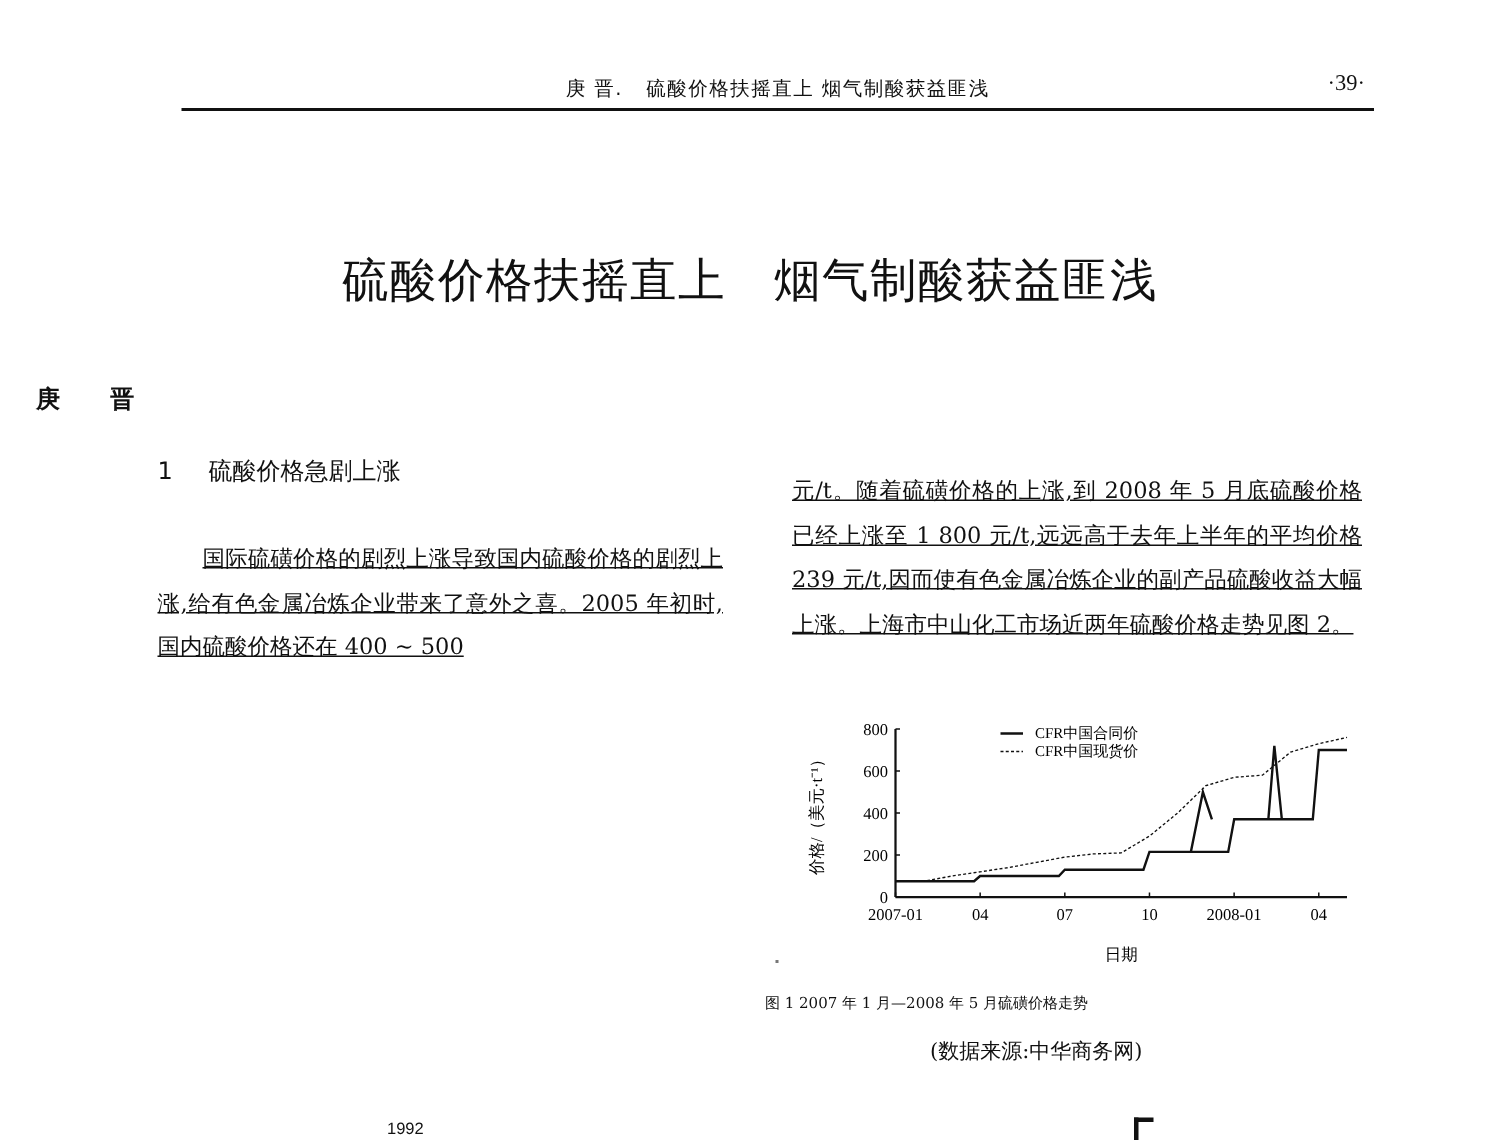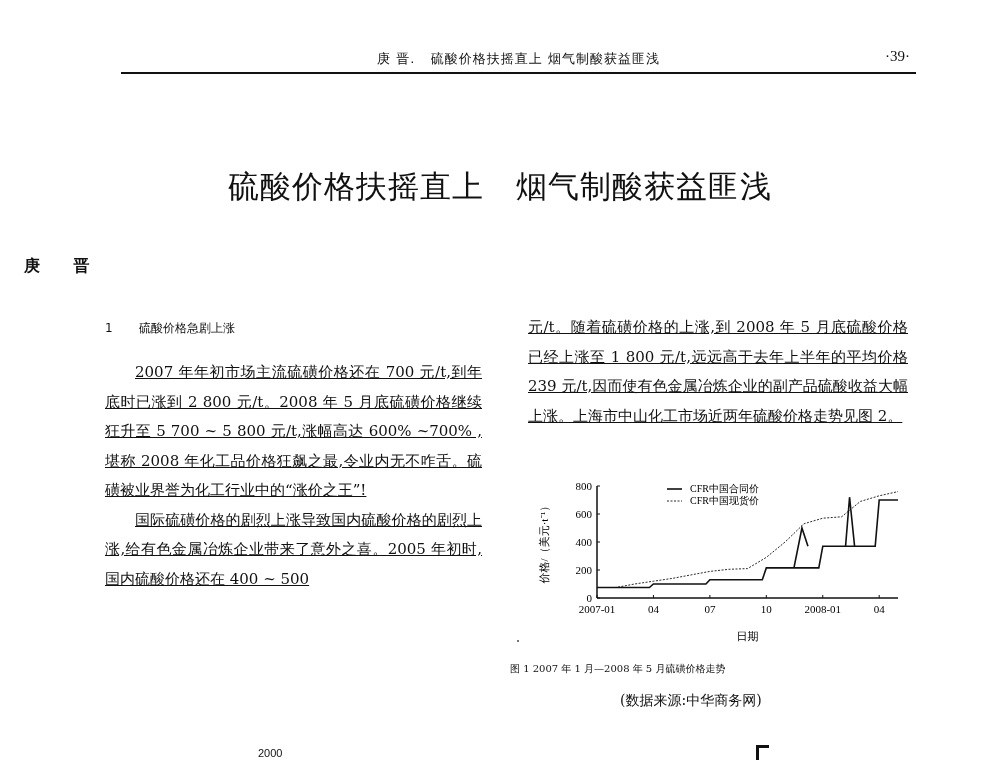--- a/index.html
+++ b/index.html
@@ -7,21 +7,21 @@
   .abs { position:absolute; }
   .header { left:121px; top:44px; width:795px; height:30px; }
   .header-left { position:absolute; left:0; right:0; top:6px; text-align:center; font-size:13px; letter-spacing:1px; font-family:"DejaVu Sans", sans-serif; }
   .header-page { position:absolute; right:6px; top:4px; font-size:15px; font-family:Liberation Serif, serif; }
   .header-rule { position:absolute; left:0; right:0; top:28px; height:2px; background:#111; }
   .title { left:0; width:1000px; top:166px; text-align:center; font-family:"DejaVu Sans", sans-serif; font-size:31px; letter-spacing:1px; font-weight:500; }
   .author { left:0; width:1000px; top:256px; text-align:left; font-size:16px; font-weight:bold; letter-spacing:14px;margin-left:24px; }
   .col { font-size:15px; line-height:29.5px; font-family:"DejaVu Serif", serif; }
   .col p { margin:0; text-align:justify;text-decoration:underline; }
   .indent { text-indent:2em; }
-  .sec-head { left:105px; top:320px; font-family:"DejaVu Sans", sans-serif; font-size:12px; }
+  .sec-head { left:105px; top:304px; font-family:"DejaVu Sans", sans-serif; font-size:16px; }
   .sec-num { display:inline-block; width:34px; }
   .left-col { left:105px; top:358px; width:377px; }
   .right-col { left:528px; top:313px; width:380px; }
   .chart { left:530px; top:476px; width:380px; height:175px; }
   .caption { left:510px; top:662px; width:400px; font-size:10px; }
   .caption-line { white-space:nowrap; }
   .source { left:620px; top:692px; font-size:14px; }
   .next-fig { left:258px; top:747px; font-size:11px; font-family:"Liberation Sans", sans-serif; }
   .next-fig-mark { left:756px; top:745px; width:10px; height:15px; border-left:3px solid #111; border-top:3px solid #111; }
   .dot { left:517px; top:640px; width:2px; height:2px; background:#777; }
@@ -41,21 +41,20 @@
 </div>
 
 <div class="abs title">硫酸价格扶摇直上　烟气制酸获益匪浅</div>
 <div class="abs author">庚 晋</div>
 
 <div class="abs sec-head">
   <span class="sec-num">1</span><span>硫酸价格急剧上涨</span>
 </div>
 
 <div class="abs col left-col">
-  <p class="indent">2007 年年初市场主流硫磺价格还在 700 元/t,到年底时已涨到 2 800 元/t。2008 年 5 月底硫磺价格继续狂升至 5 700 ~ 5 800 元/t,涨幅高达 600% ~700% ,堪称 2008 年化工品价格狂飙之最,令业内无不咋舌。硫磺被业界誉为化工行业中的“涨价之王”!</p>
   <p class="indent">国际硫磺价格的剧烈上涨导致国内硫酸价格的剧烈上涨,给有色金属冶炼企业带来了意外之喜。2005 年初时,国内硫酸价格还在 400 ~ 500</p>
 </div>
 
 <div class="abs col right-col">
   <p>元/t。随着硫磺价格的上涨,到 2008 年 5 月底硫酸价格已经上涨至 1 800 元/t,远远高于去年上半年的平均价格 239 元/t,因而使有色金属冶炼企业的副产品硫酸收益大幅上涨。上海市中山化工市场近两年硫酸价格走势见图 2。</p>
 </div>
 
 <div class="abs chart">
   <svg id="chart-svg" width="380" height="175" viewBox="0 0 380 175">
       <line x1="67" y1="10" x2="67" y2="122" stroke="#111" stroke-width="1.5"></line>
@@ -95,14 +94,14 @@
     </svg>
 </div>
 
 <div class="abs dot"></div>
 
 <div class="abs caption">
   <div class="caption-line">图 1  2007 年 1 月—2008 年 5 月硫磺价格走势</div>
 </div>
 <div class="abs source">(数据来源:中华商务网)</div>
 
-<div class="abs next-fig">2000</div>
+<div class="abs next-fig">1992</div>
 <div class="abs next-fig-mark"></div>
 
 </body></html>

